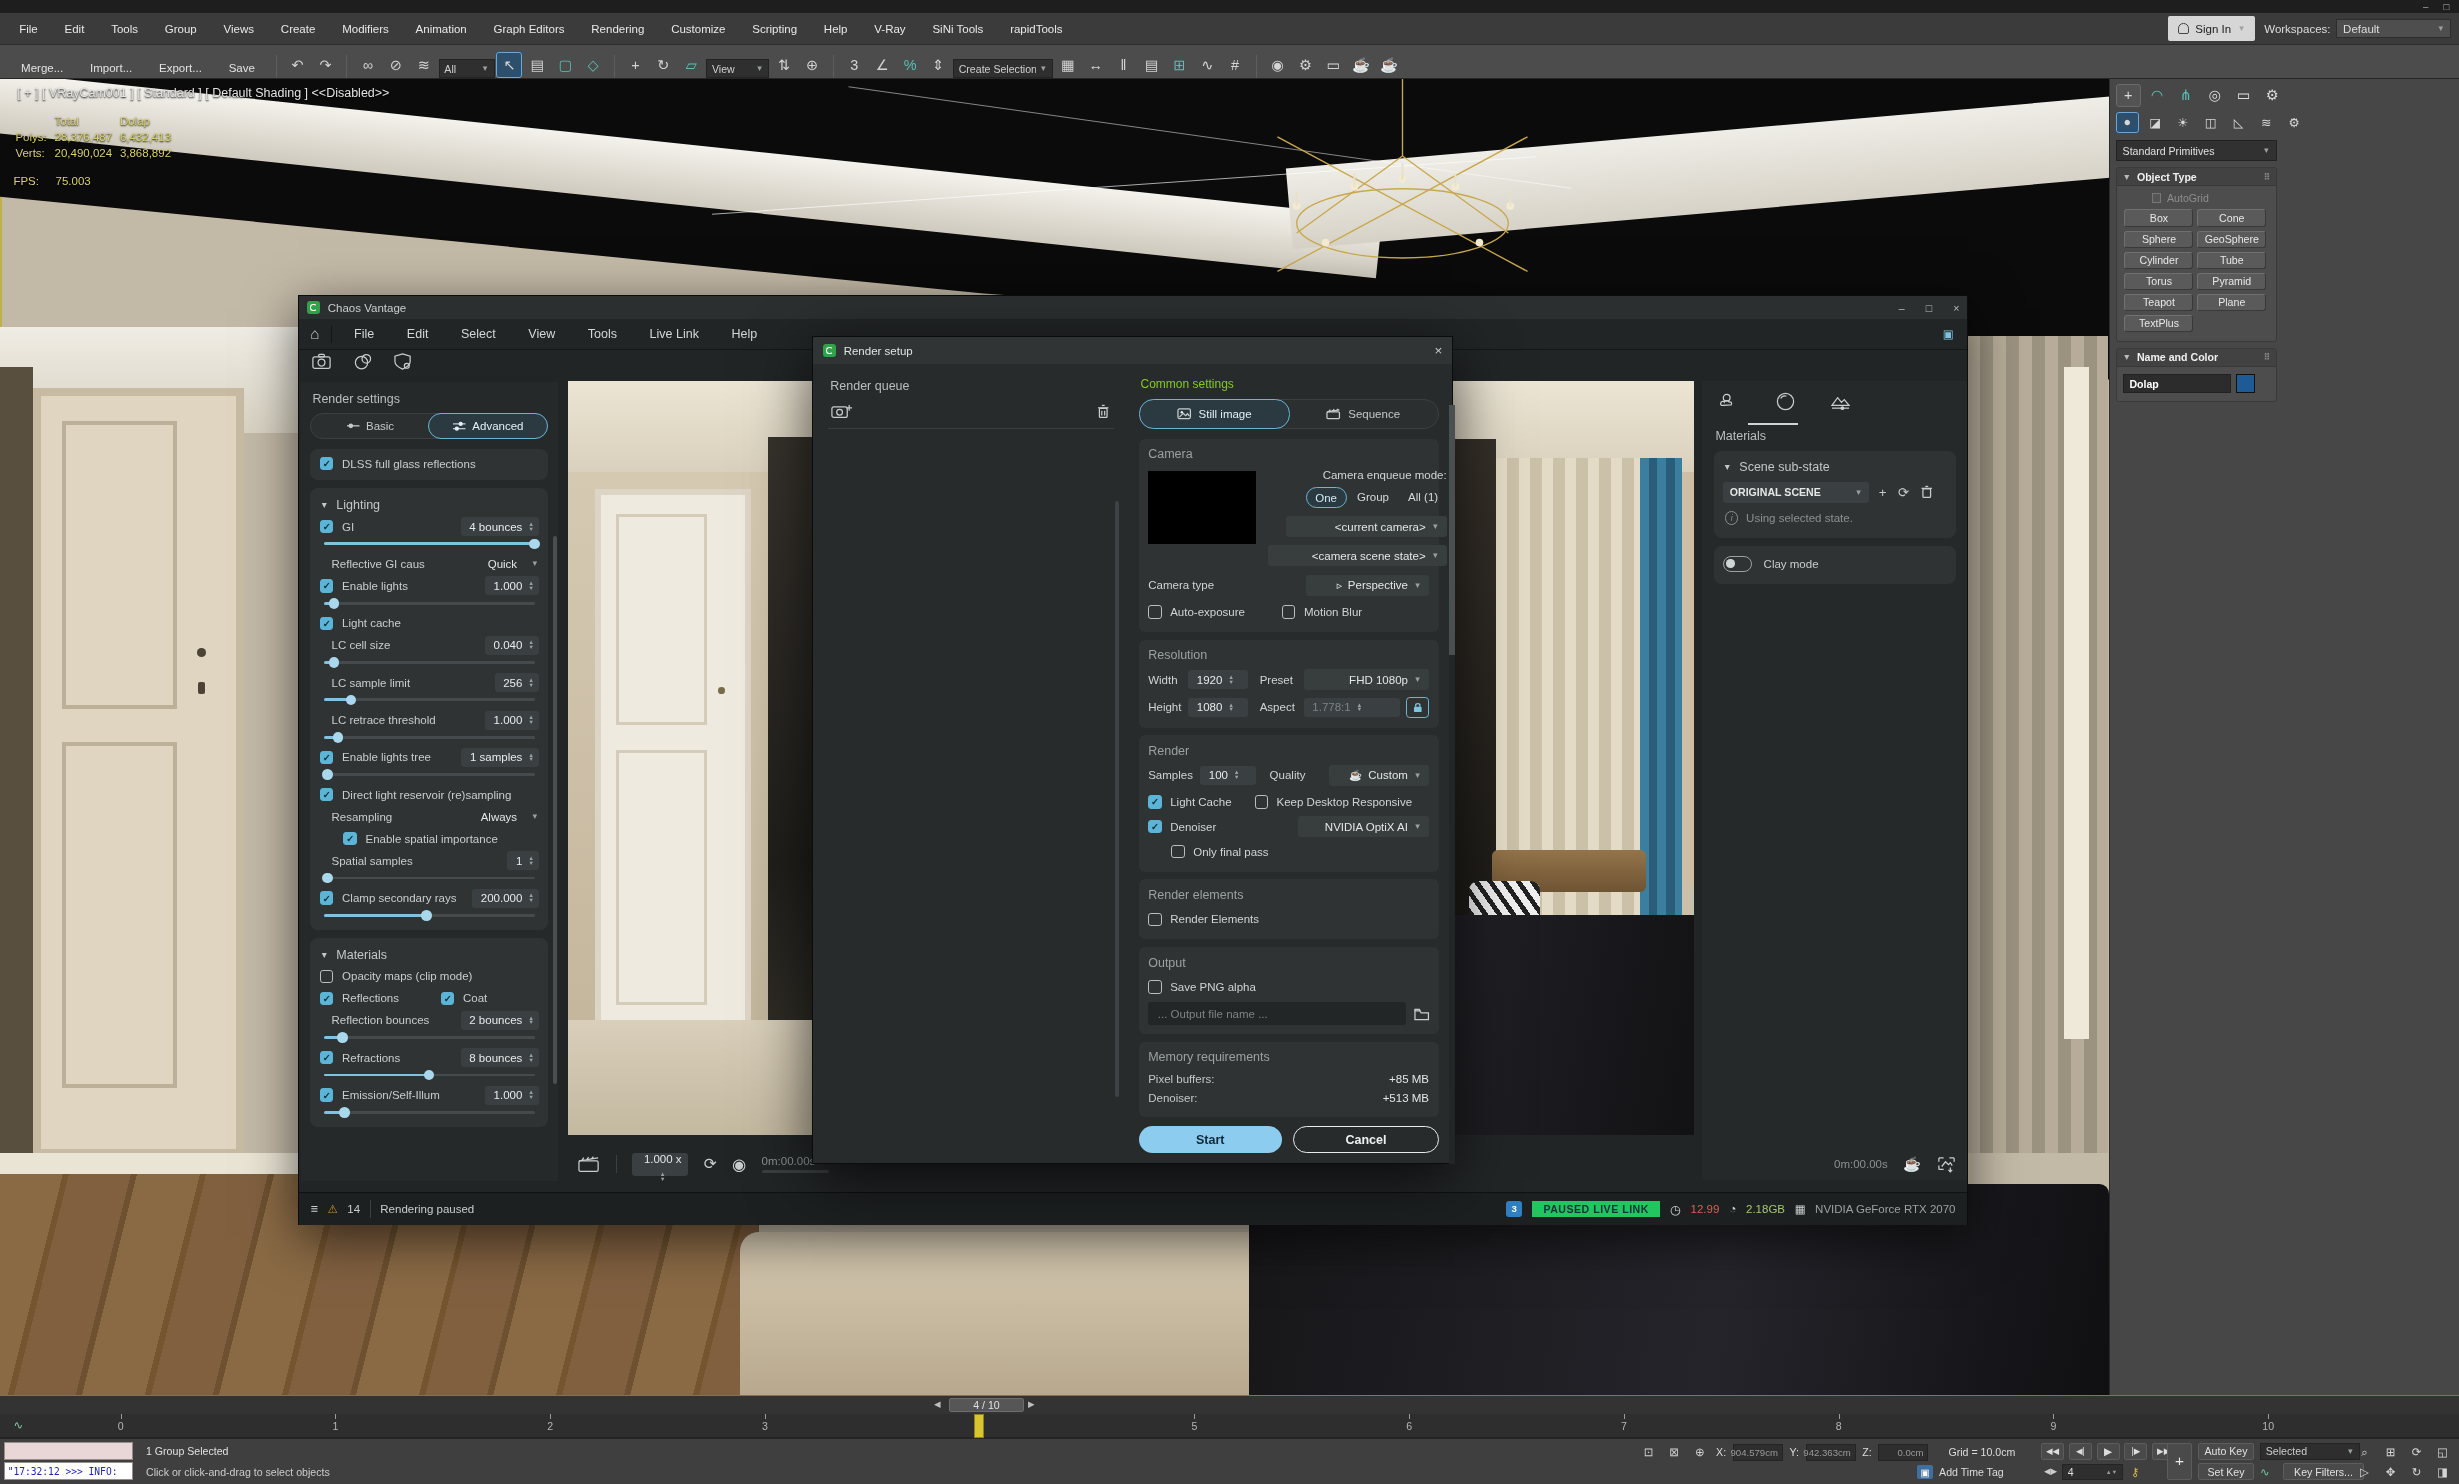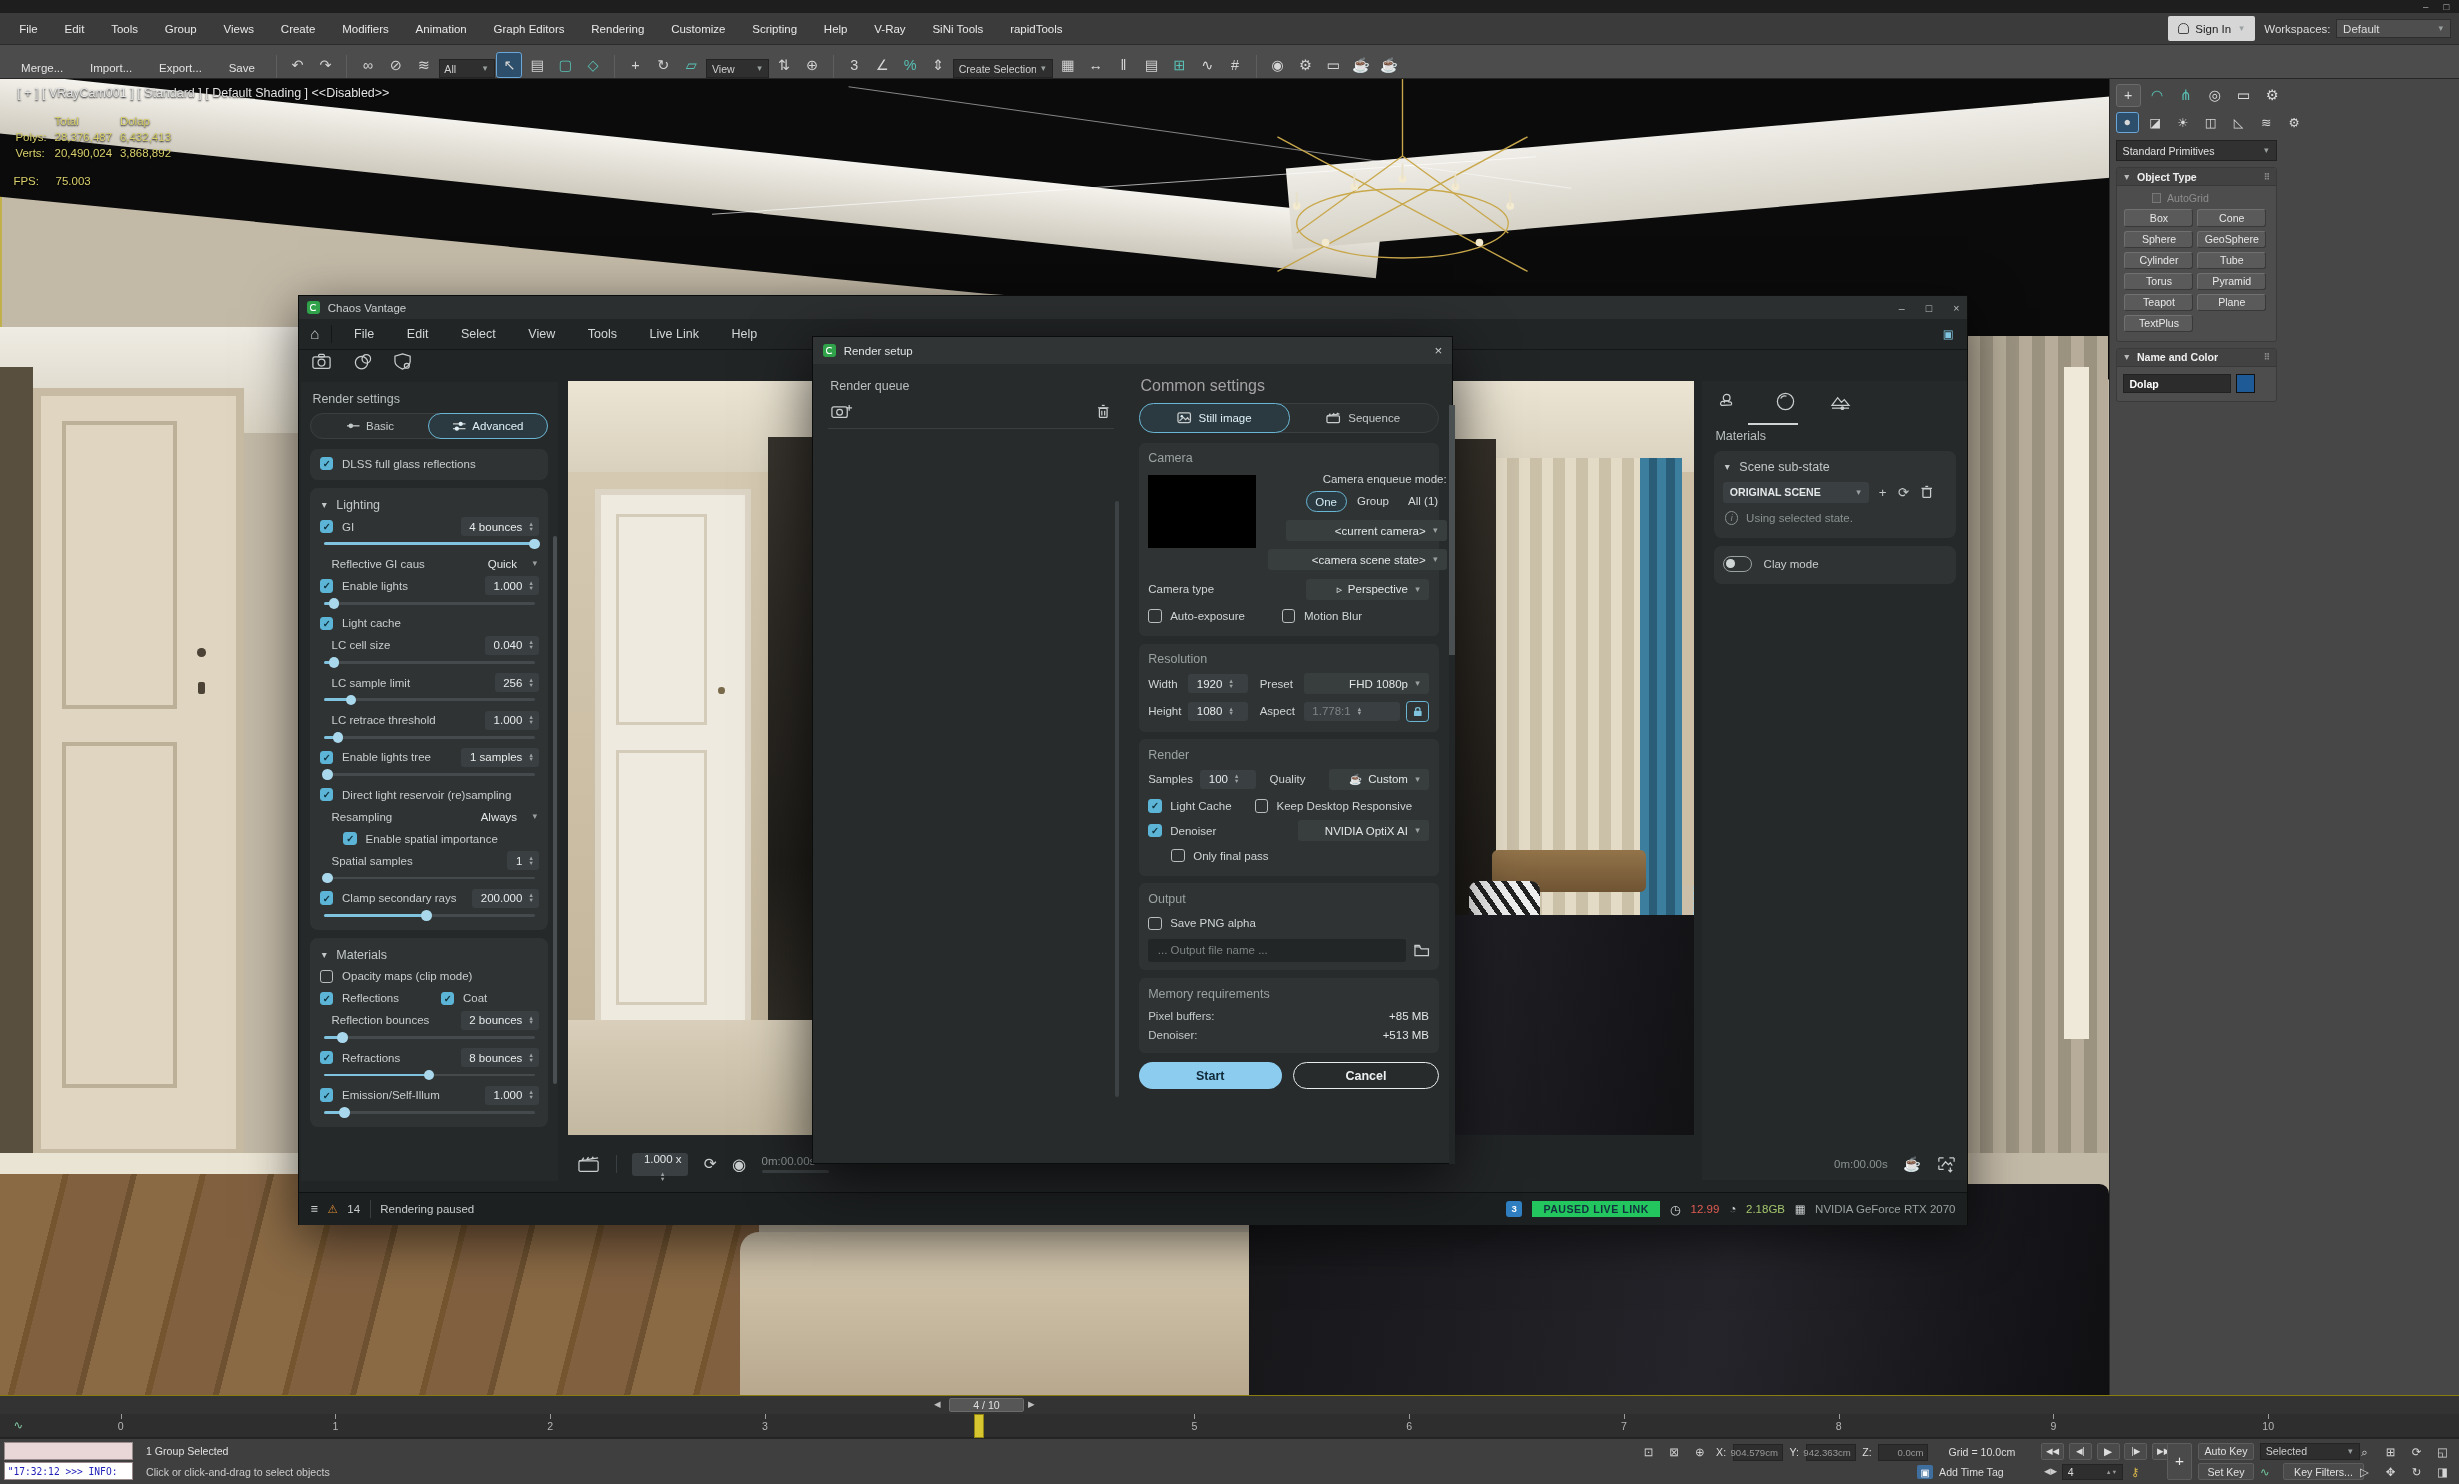--- a/index.html
+++ b/index.html
@@ -117,21 +117,21 @@
   .dlg-title .x { margin-left:auto; color:#c9cdcd; font-size:13.4px; }
   .dlg-body { position:absolute; left:0; top:27px; right:0; bottom:0; display:flex; padding:11.5px 13.4px 11.5px 15.4px; }
   .dq { width:286px; position:relative; }
   .dq .qtitle { color:#b9bfbf; font-size:12.5px; margin:3.8px 0 9.6px 1.9px; }
   .dq .qico { display:flex; align-items:center; padding:0 3.8px 7.7px 1.9px; border-bottom:1px solid #3a4041; }
   .dq .qico .tr { margin-left:auto; }
   .qscroll { position:absolute; right:-5.8px; top:125px; width:4.8px; height:596px; background:#3d4345; border-radius:1.9px; }
   .dcol { width:300px; margin-left:25px; position:relative; }
   .dscroll { position:absolute; right:-16.3px; top:29px; width:5.8px; height:759px; background:#232627; }
   .dscroll i { display:block; width:5.8px; height:250px; background:#4a5052; }
-  .dsect { color:#a3a3a3; font-size:16px; margin:1.9px 0 7.7px 1.9px; }
+  .dsect { color:#84cc16; font-size:12px; margin:1.9px 0 7.7px 1.9px; }
   .dcard { background:#2f3334; border-radius:5.8px; padding:6.7px 9.6px 8.6px 9.6px; margin-bottom:7.7px; }
   .dcard .ct { color:#9aa1a1; font-size:12.5px; margin:1.9px 0 5.8px 0; }
   .drow { display:flex; align-items:center; min-height:23px; font-size:11.5px; color:#cfd4d4; }
   .dseg { display:flex; background:#2b2f30; border:1px solid #3a4041; border-radius:15.4px; height:30px; margin-bottom:9.6px; }
   .dseg .opt { flex:1; display:flex; align-items:center; justify-content:center; gap:7.7px; font-size:11.5px; color:#c3c8c8; }
   .dseg .opt.sel { border:1px solid #69b6d4; border-radius:14.4px; background:#2b3a40; color:#dff0f7; margin:-1px; }
   .mseg { display:flex; align-items:center; justify-content:flex-end; gap:1.9px; }
   .mseg span { padding:0 8.6px; height:21px; line-height:21px; font-size:11.5px; color:#d6dada; }
   .mseg span:first-child { border:1px solid #69b6d4; border-radius:11.5px; background:#2b3a40; color:#cfe9f4; }
   .dfield { background:#383d3e; border-radius:2.9px; height:21px; display:inline-flex; align-items:center; justify-content:flex-end; gap:5.8px; padding:0 7.7px; color:#e3e6e6; font-size:11.5px; }
@@ -927,20 +927,27 @@
             <span>NVIDIA OptiX AI</span>
               <span class="car">▼</span>
           </span>
         </div>
         <div class="drow" style="padding-left:23px;margin-top:1.9px">
           <span class="cb" data-on="false"></span>
           <span>Only final pass</span>
         </div>
       </div>
 
+      <div class="dcard">
+        <div class="ct">Render elements</div>
+        <div class="drow">
+          <span class="cb" data-on="false"></span>
+          <span>Render Elements</span>
+        </div>
+      </div>
 
       <div class="dcard">
         <div class="ct">Output</div>
         <div class="drow">
           <span class="cb" data-on="false"></span>
           <span>Save PNG alpha</span>
         </div>
         <div class="drow" style="margin-top:3.8px;gap:7.7px">
           <span class="fnfield">... Output file name ...</span>
           <svg width="15.4" height="12.5" viewBox="0 0 16 13">

